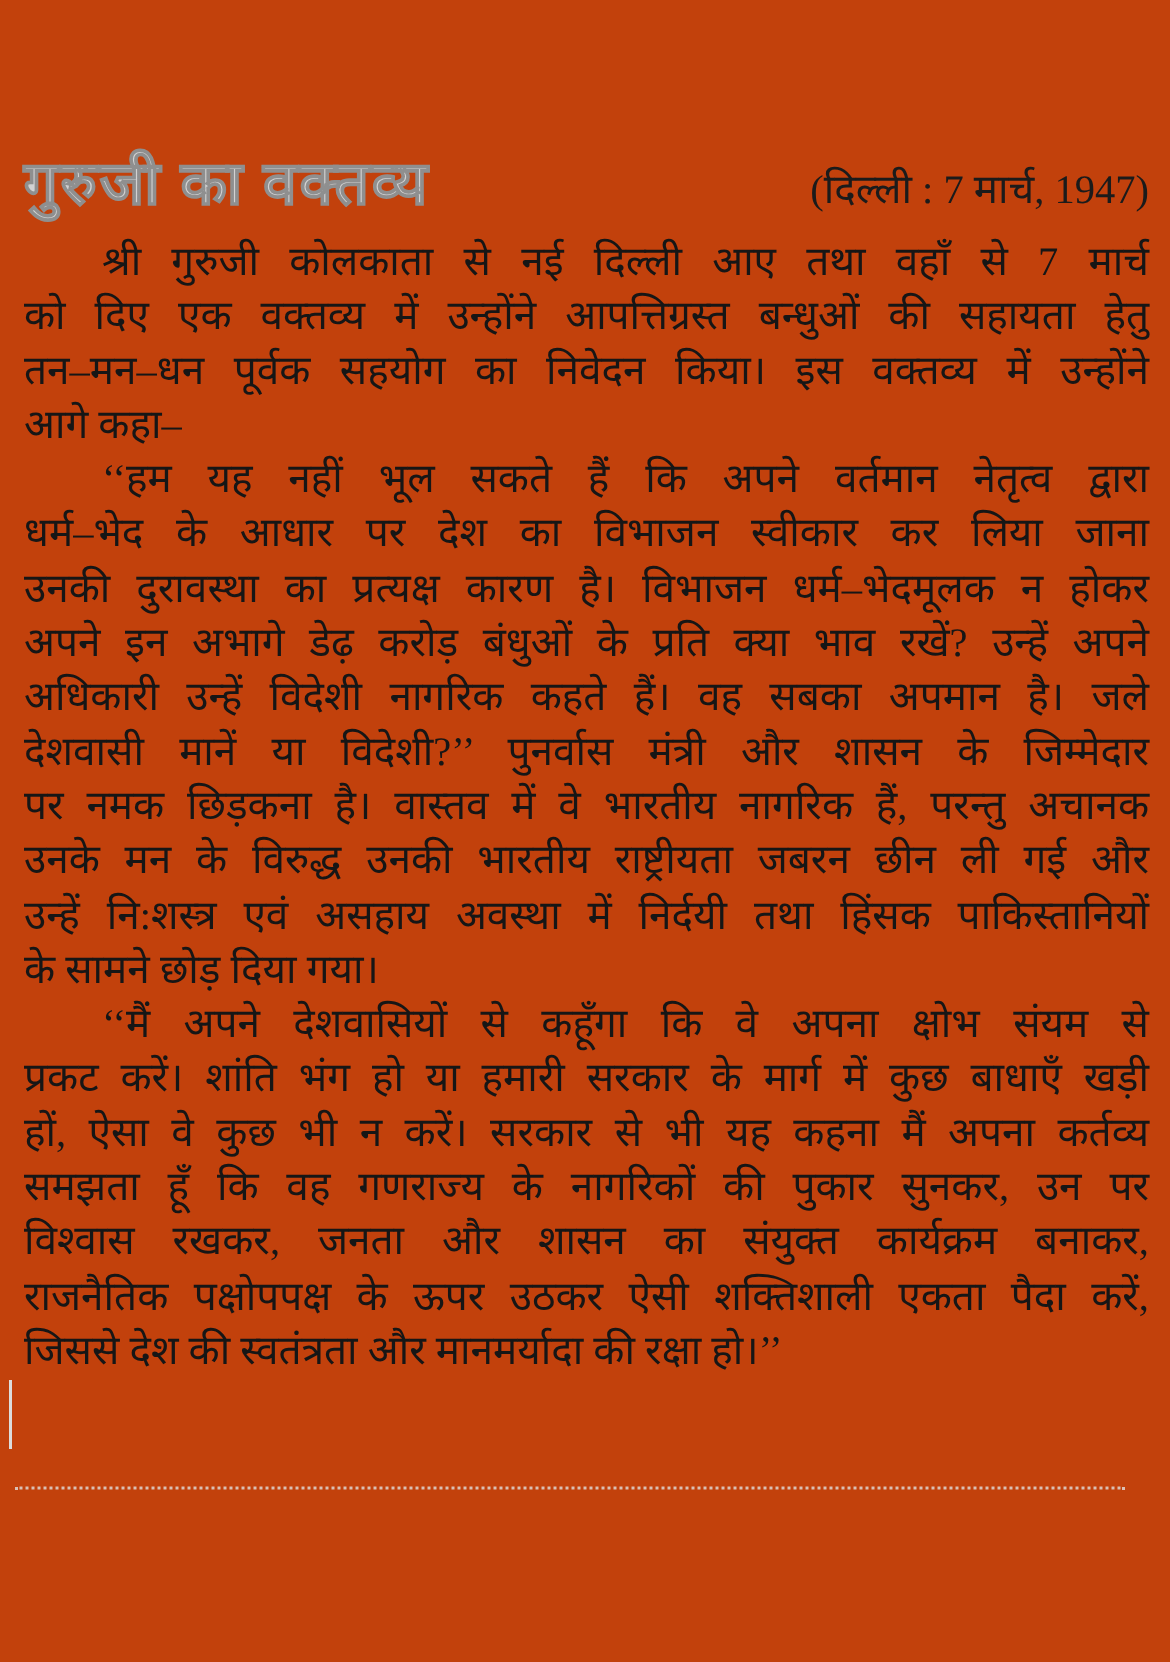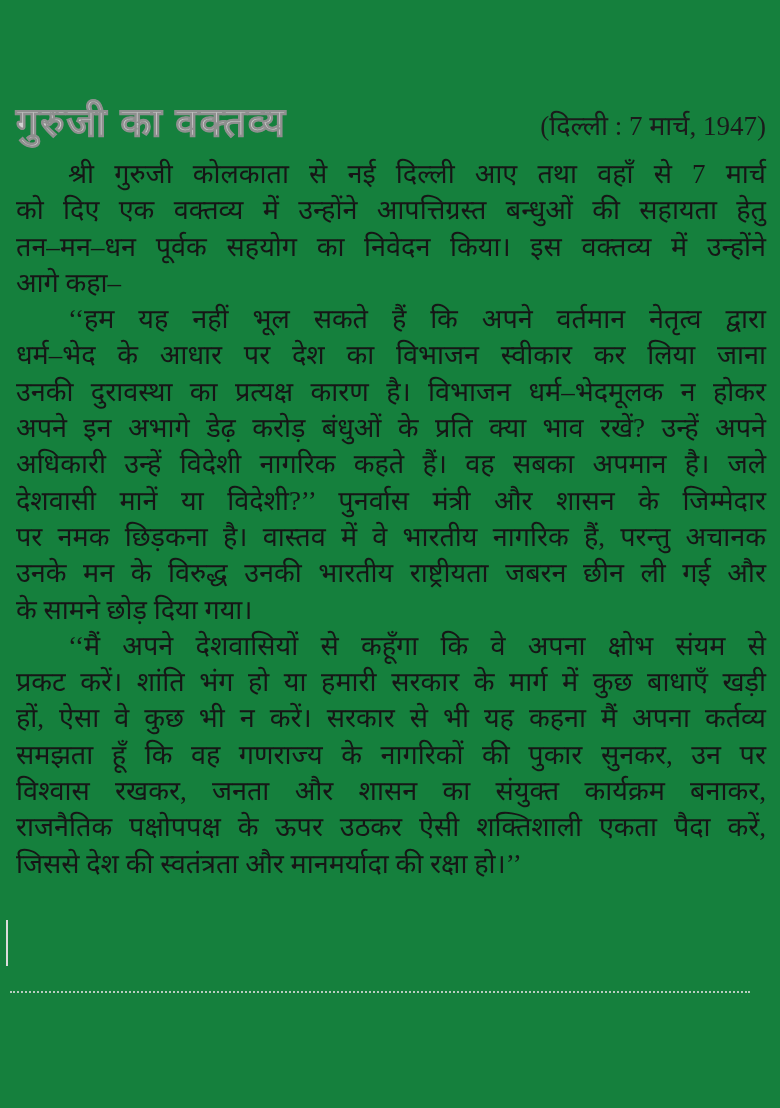--- a/index.html
+++ b/index.html
@@ -13,21 +13,21 @@
     position: relative;
     overflow: hidden;
     font-family: "Liberation Serif", "DejaVu Serif", serif;
     color: #161616;
   }
   .page {
     position: absolute;
     inset: 0;
     padding: 100px 14px 0 16px;
     box-sizing: border-box;
-    background: #15803d;
+    background: #c2410c;
   }
   .title-row {
     display: flex;
     justify-content: space-between;
     align-items: flex-end;
     margin-bottom: 10px;
   }
   .title {
     margin: 0;
     font-size: 40px;
@@ -94,20 +94,21 @@
       <div class="line">तन–मन–धन पूर्वक सहयोग का निवेदन किया। इस वक्तव्य में उन्होंने</div>
       <div class="line last">आगे कहा–</div>
       <div class="line indent">‘‘हम यह नहीं भूल सकते हैं कि अपने वर्तमान नेतृत्व द्वारा</div>
       <div class="line">धर्म–भेद के आधार पर देश का विभाजन स्वीकार कर लिया जाना</div>
       <div class="line">उनकी दुरावस्था का प्रत्यक्ष कारण है। विभाजन धर्म–भेदमूलक न होकर</div>
       <div class="line">अपने इन अभागे डेढ़ करोड़ बंधुओं के प्रति क्या भाव रखें? उन्हें अपने</div>
       <div class="line">अधिकारी उन्हें विदेशी नागरिक कहते हैं। वह सबका अपमान है। जले</div>
       <div class="line">देशवासी मानें या विदेशी?’’ पुनर्वास मंत्री और शासन के जिम्मेदार</div>
       <div class="line">पर नमक छिड़कना है। वास्तव में वे भारतीय नागरिक हैं, परन्तु अचानक</div>
       <div class="line">उनके मन के विरुद्ध उनकी भारतीय राष्ट्रीयता जबरन छीन ली गई और</div>
+      <div class="line">उन्हें नि:शस्त्र एवं असहाय अवस्था में निर्दयी तथा हिंसक पाकिस्तानियों</div>
       <div class="line last">के सामने छोड़ दिया गया।</div>
       <div class="line indent">‘‘मैं अपने देशवासियों से कहूँगा कि वे अपना क्षोभ संयम से</div>
       <div class="line">प्रकट करें। शांति भंग हो या हमारी सरकार के मार्ग में कुछ बाधाएँ खड़ी</div>
       <div class="line">हों, ऐसा वे कुछ भी न करें। सरकार से भी यह कहना मैं अपना कर्तव्य</div>
       <div class="line">समझता हूँ कि वह गणराज्य के नागरिकों की पुकार सुनकर, उन पर</div>
       <div class="line">विश्वास रखकर, जनता और शासन का संयुक्त कार्यक्रम बनाकर,</div>
       <div class="line">राजनैतिक पक्षोपपक्ष के ऊपर उठकर ऐसी शक्तिशाली एकता पैदा करें,</div>
       <div class="line last">जिससे देश की स्वतंत्रता और मानमर्यादा की रक्षा हो।’’</div>
     </main>
 

